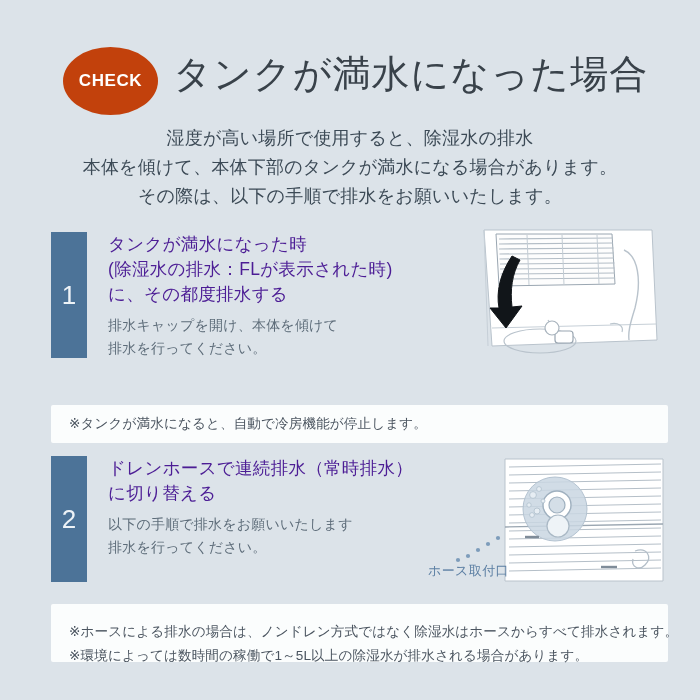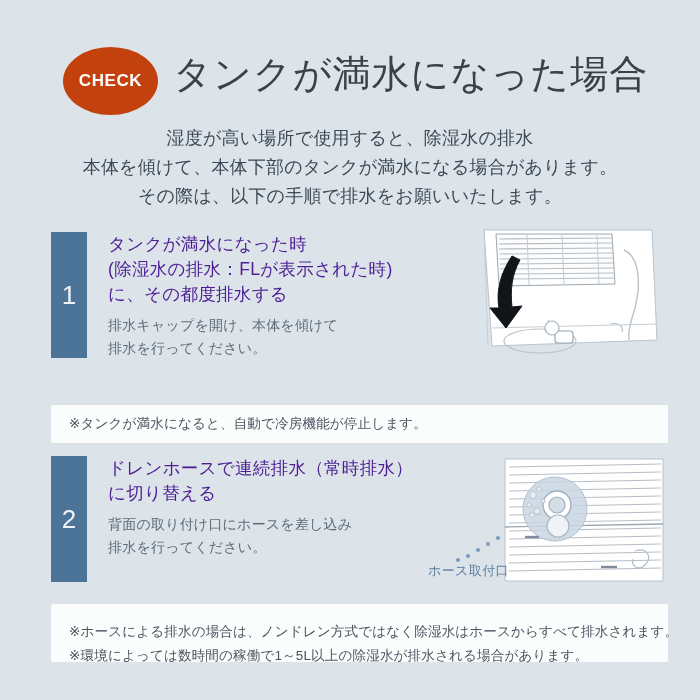--- a/index.html
+++ b/index.html
@@ -241,21 +241,21 @@
   </div>
 
   <div class="step" id="step2">
     <div class="step-num">2</div>
     <div class="step-body">
       <div class="step-head">
         <div>ドレンホースで連続排水（常時排水）</div>
         <div>に切り替える</div>
       </div>
       <div class="step-sub">
-        <div>背面の取り付け口にホースを差し込み</div>
+        <div>以下の手順で排水をお願いいたします</div>
         <div>排水を行ってください。</div>
       </div>
     </div>
   </div>
 
   <div class="photo" id="photo2">
     <svg width="170" height="130" viewBox="0 0 170 130">
       <rect x="0" y="0" width="170" height="130" fill="#dce3e9"></rect>
 
       <path d="M10 4 L168 4 L168 126 L10 126 Z" fill="#ffffff" stroke="#b9c3cc" stroke-width="1"></path>

